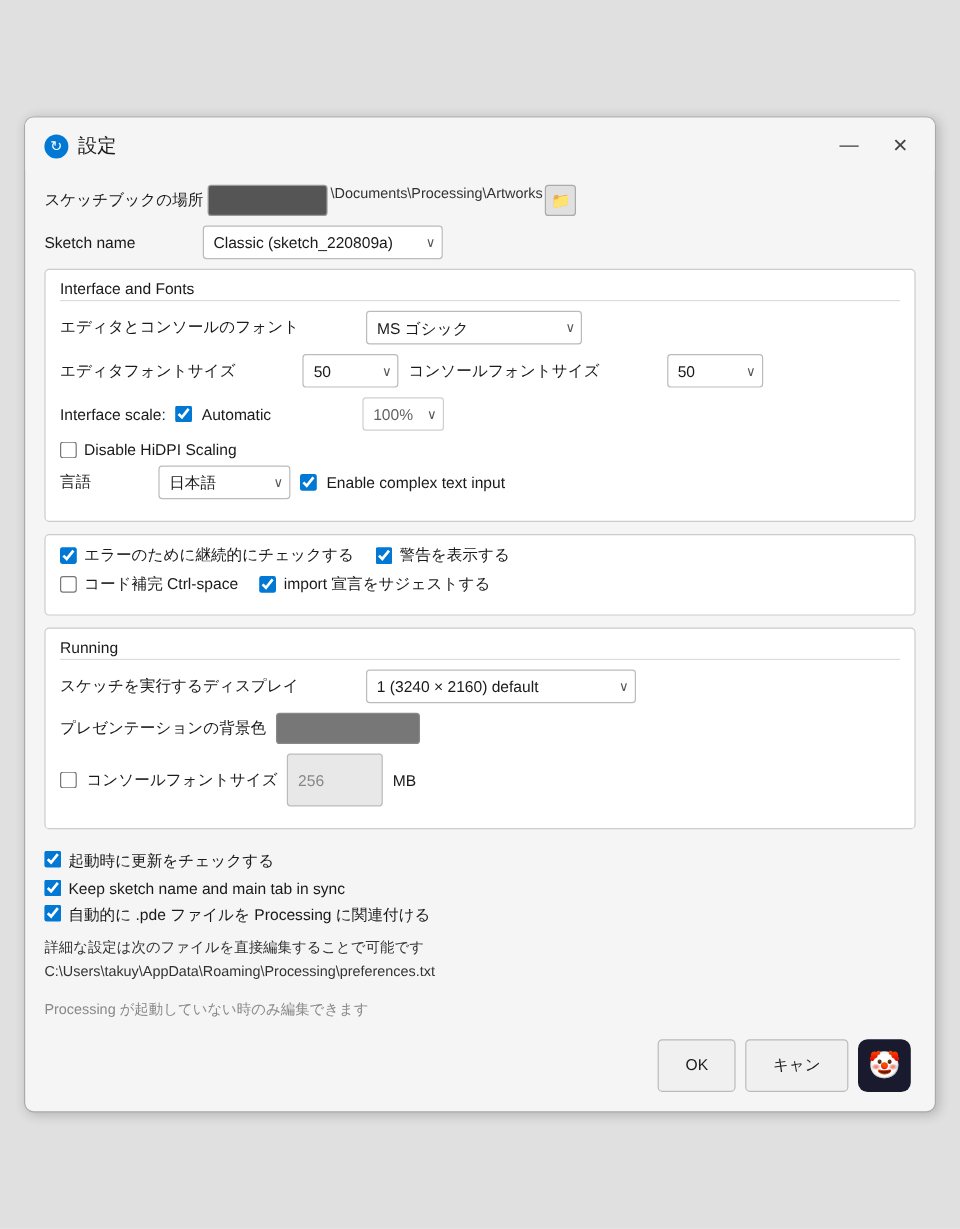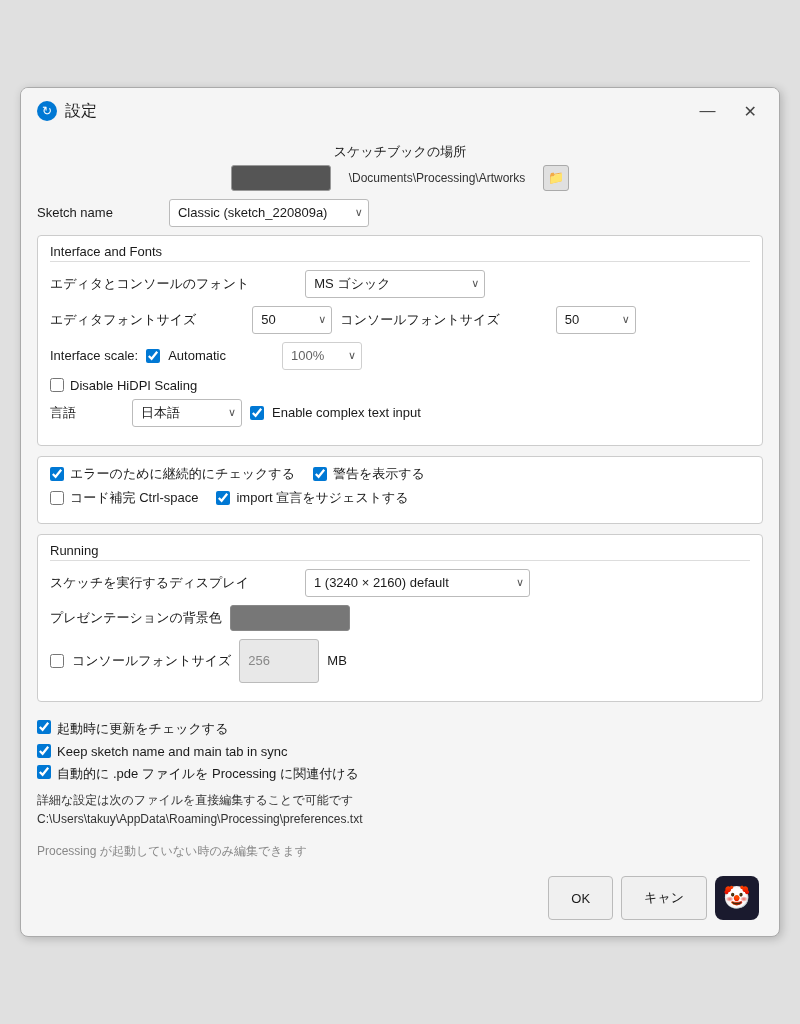--- a/index.html
+++ b/index.html
@@ -215,27 +215,26 @@
     }
     .btn-primary {
       background: #f0f0f0;
     }
 
     .sketchbook-path {
       display: flex;
       align-items: center;
       gap: 4px;
       margin-bottom: 8px;
-      flex-direction: column;
     }
 
     .path-box {
       display: flex;
-      align-items: center;
-      gap: 18px;
+      align-items: flex-start;
+      gap: 2px;
     }
 
     .path-input {
       background: #555;
       color: #eee;
       border: 1px solid #999;
       border-radius: 3px;
       padding: 3px 8px;
       font-size: 12px;
       height: 26px;
@@ -341,21 +340,21 @@
             <option>50</option>
           </select>
         </div>
       </div>
 
       <div class="row">
         <span class="label">Interface scale:</span>
         <input type="checkbox" id="auto-check" checked="" style="">
         <label for="auto-check" class="checkbox-label">Automatic</label>
         <div class="select-wrapper">
-          <select style="width:80px;" disabled="">
+          <select style="width:68px;margin-left:20px;" disabled="">
             <option>100%</option>
           </select>
         </div>
       </div>
 
       <div class="checkbox-row">
         <input type="checkbox" id="hidpi-check" style="">
         <label for="hidpi-check" class="checkbox-label">Disable HiDPI Scaling</label>
       </div>
 

